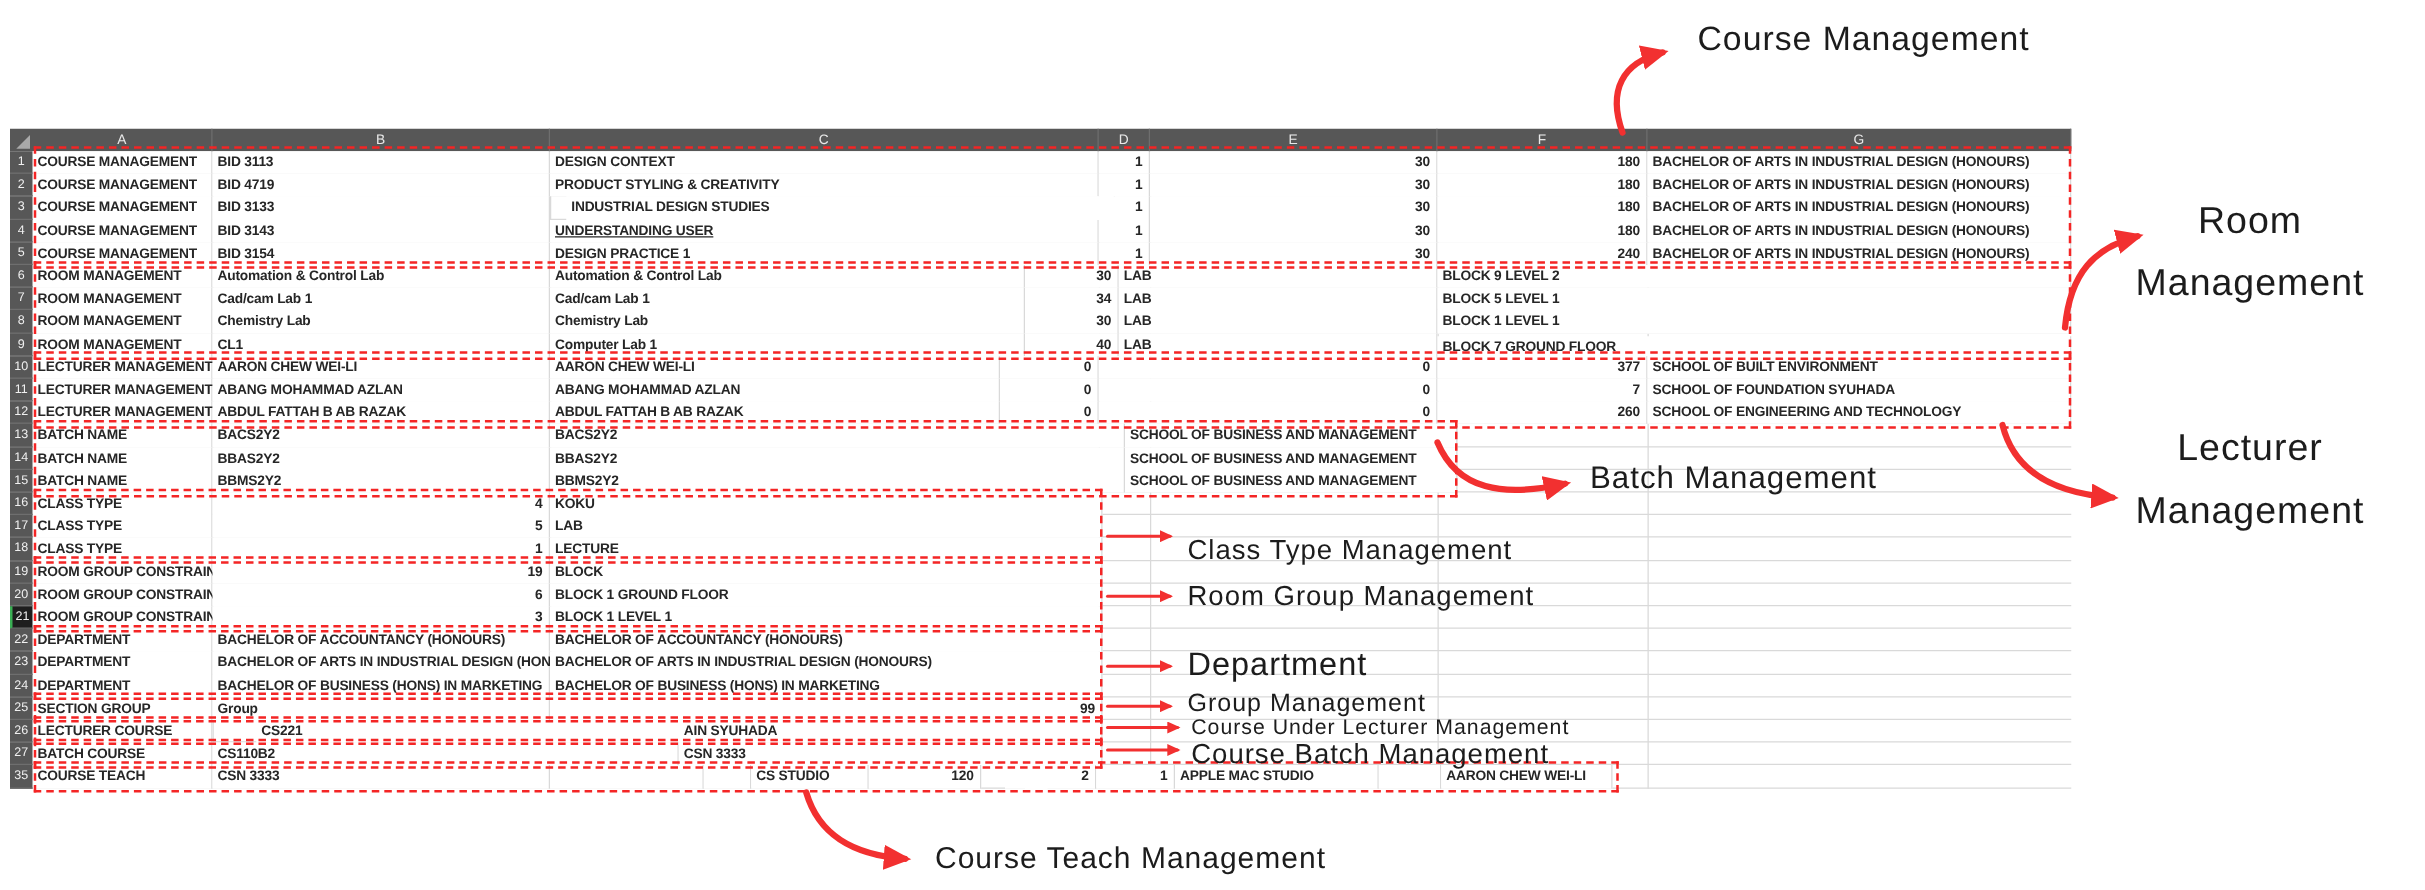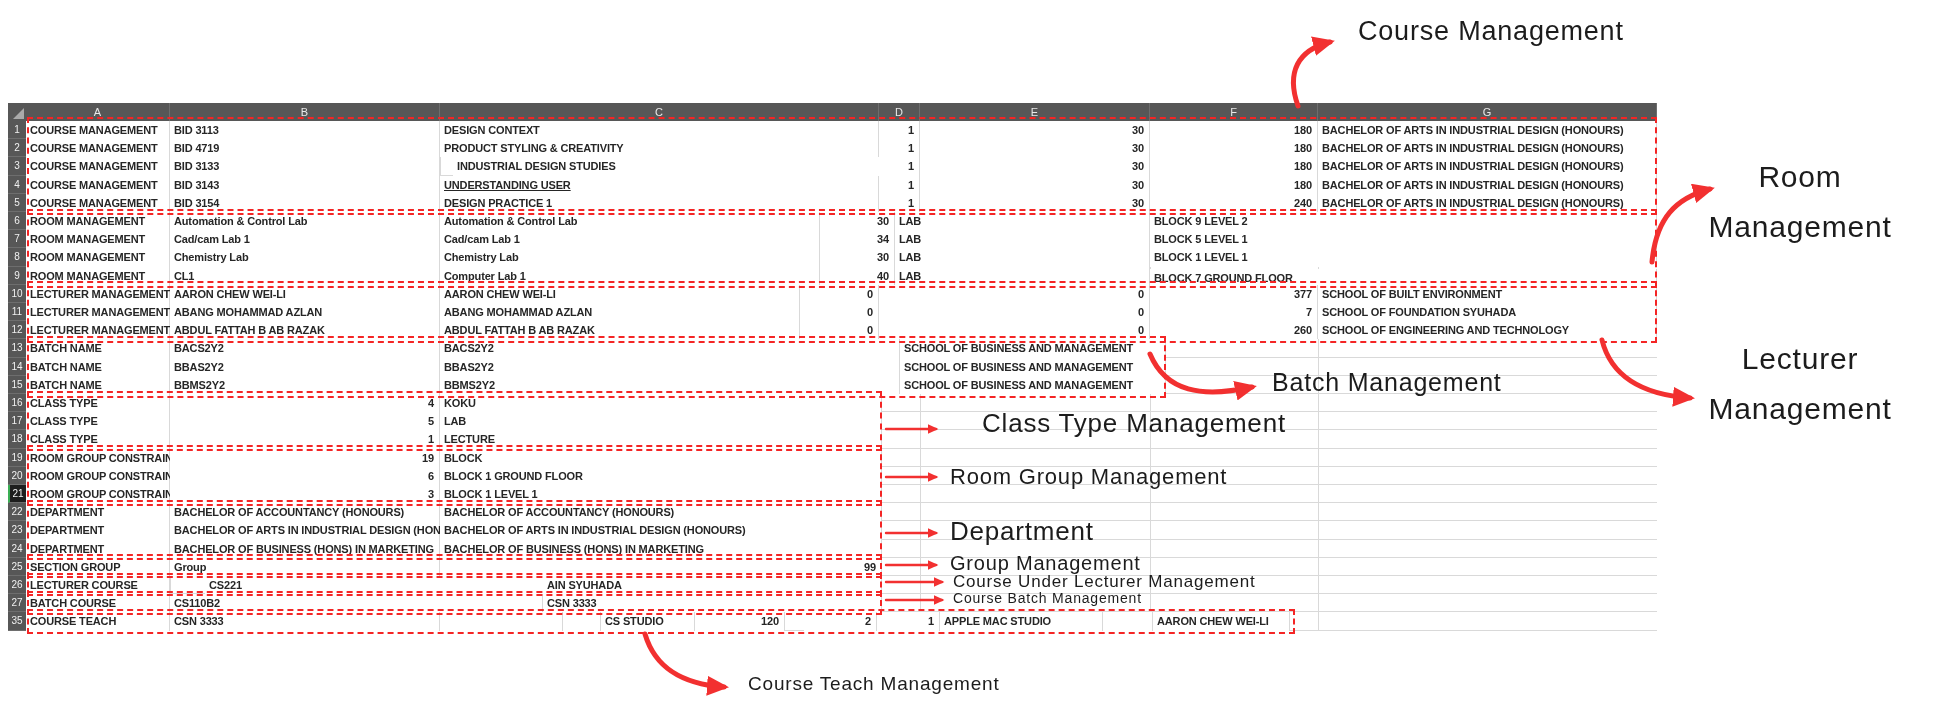--- a/index.html
+++ b/index.html
@@ -280,20 +280,20 @@
     <div class="note" style="left: 1358px; top: 16px; font-size: 27px;">Course Management</div>
     <div class="note center" style="left: 1670px; top: 152px; font-size: 30px; width: 260px; line-height: 50px;">
       <div>Room</div>
       <div>Management</div>
     </div>
     <div class="note center" style="left: 1670px; top: 334px; font-size: 30px; width: 260px; line-height: 50px;">
       <div>Lecturer</div>
       <div>Management</div>
     </div>
     <div class="note" style="left: 1272px; top: 368px; font-size: 25px;">Batch Management</div>
-    <div class="note" style="left: 950px; top: 408px; font-size: 26px; margin-left: 32px;">Class Type Management</div>
+    <div class="note" style="left: 950px; top: 427px; font-size: 22px;">Class Type Management</div>
     <div class="note" style="left: 950px; top: 464px; font-size: 22px;">Room Group Management</div>
     <div class="note" style="left: 950px; top: 516px; font-size: 26px;">Department</div>
     <div class="note" style="left: 950px; top: 552px; font-size: 20px;">Group Management</div>
     <div class="note" style="left: 953px; top: 572px; font-size: 17px;">Course Under Lecturer Management</div>
-    <div class="note" style="left: 953px; top: 590px; font-size: 14px;">Course Batch Management</div>
-    <div class="note" style="left: 748px; top: 673px; font-size: 19px;">Course Teach Management</div>
+    <div class="note" style="left: 953px; top: 590px; font-size: 22px;">Course Batch Management</div>
+    <div class="note" style="left: 748px; top: 673px; font-size: 24px;">Course Teach Management</div>
   </div>
 
 </body></html>

